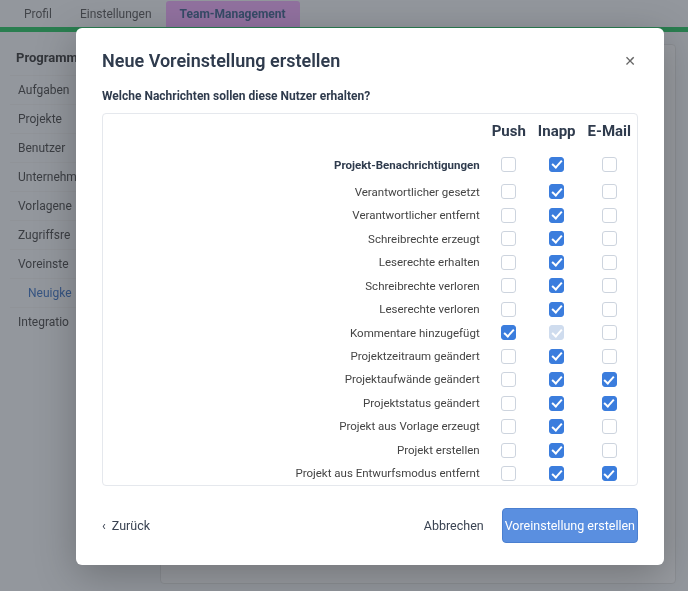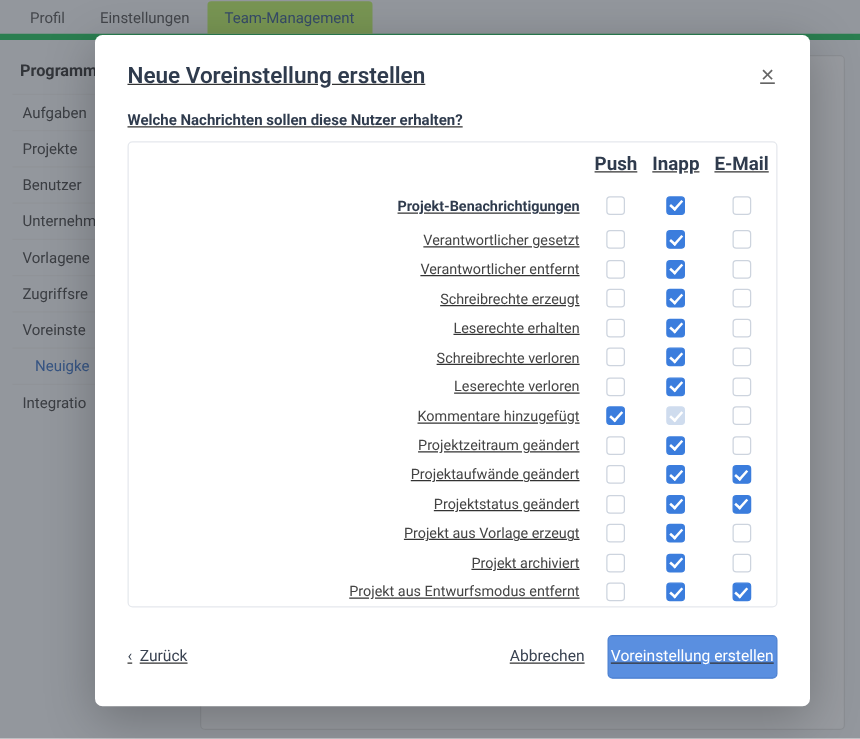--- a/index.html
+++ b/index.html
@@ -20,23 +20,24 @@
     height: 32px;
     align-items: flex-end;
     border-bottom: 5px solid #22c55e;
   }
   .bg-tab {
     padding: 6px 14px;
     color: #555;
     font-size: 12px;
   }
   .bg-tab.active {
-    background: #bef264;
+    background: #f0abfc;
     color: #3b5e8d;
     border-radius: 3px 3px 0 0;
+    font-weight: bold;
   }
   .bg-layout { display: flex; }
   .bg-sidebar {
     width: 160px;
     padding: 14px 6px 10px 10px;
   }
   .bg-sidebar-title {
     font-weight: 700;
     font-size: 13px;
     padding: 4px 6px 10px;
@@ -60,28 +61,27 @@
     height: 540px;
   }
 
   .overlay {
     position: absolute;
     inset: 0;
     background: rgba(50,55,65,0.5);
   }
   .modal {
     position: absolute;
-    left: 76px; right: 40px; top: 28px;
+    left: 76px; right: 24px; top: 28px;
     background: #fff;
     border-radius: 6px;
     box-shadow: 0 10px 40px rgba(0,0,0,0.25);
     padding: 22px 26px 22px 26px;
     display: flex;
     flex-direction: column;
-    text-decoration: underline;
   }
   .modal-header {
     display: flex;
     justify-content: space-between;
     align-items: center;
     margin-bottom: 18px;
   }
   .modal-title {
     font-size: 18px;
     font-weight: 600;
@@ -309,21 +309,21 @@
             <td class="chk-col"><span class="chk on"></span></td>
             <td class="chk-col"><span class="chk on"></span></td>
           </tr>
           <tr class="row">
             <td class="label-col">Projekt aus Vorlage erzeugt</td>
             <td class="chk-col"><span class="chk"></span></td>
             <td class="chk-col"><span class="chk on"></span></td>
             <td class="chk-col"><span class="chk"></span></td>
           </tr>
           <tr class="row">
-            <td class="label-col">Projekt archiviert</td>
+            <td class="label-col">Projekt erstellen</td>
             <td class="chk-col"><span class="chk"></span></td>
             <td class="chk-col"><span class="chk on"></span></td>
             <td class="chk-col"><span class="chk"></span></td>
           </tr>
           <tr class="row">
             <td class="label-col">Projekt aus Entwurfsmodus entfernt</td>
             <td class="chk-col"><span class="chk"></span></td>
             <td class="chk-col"><span class="chk on"></span></td>
             <td class="chk-col"><span class="chk on"></span></td>
           </tr>

